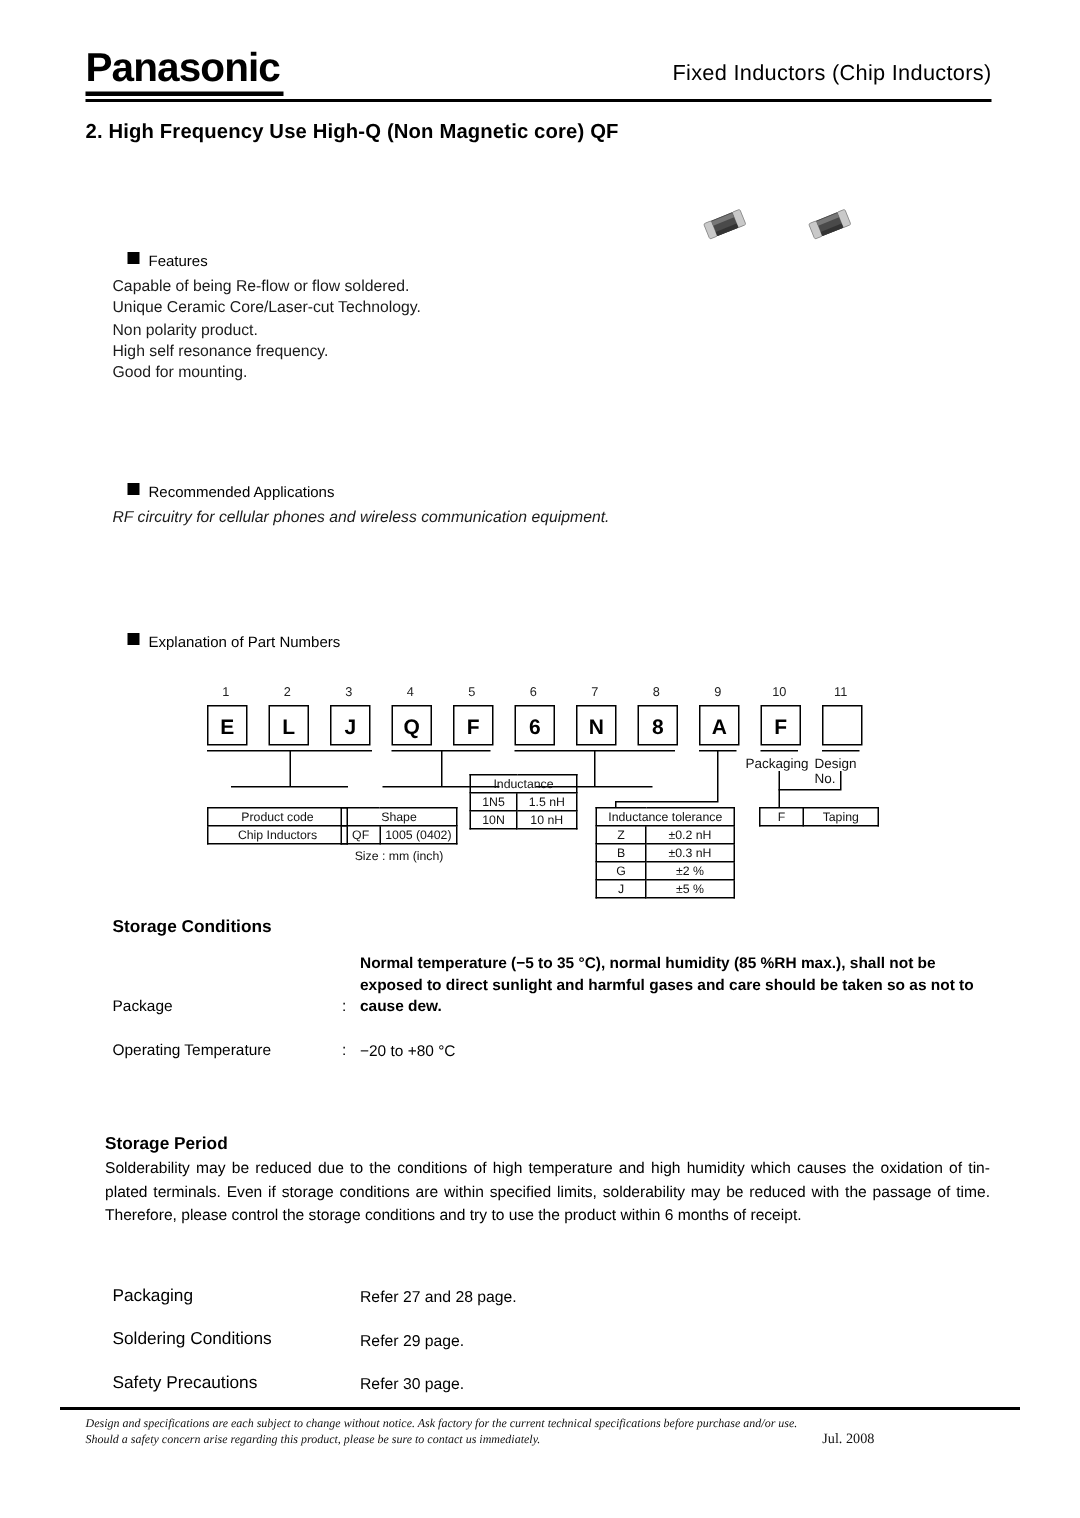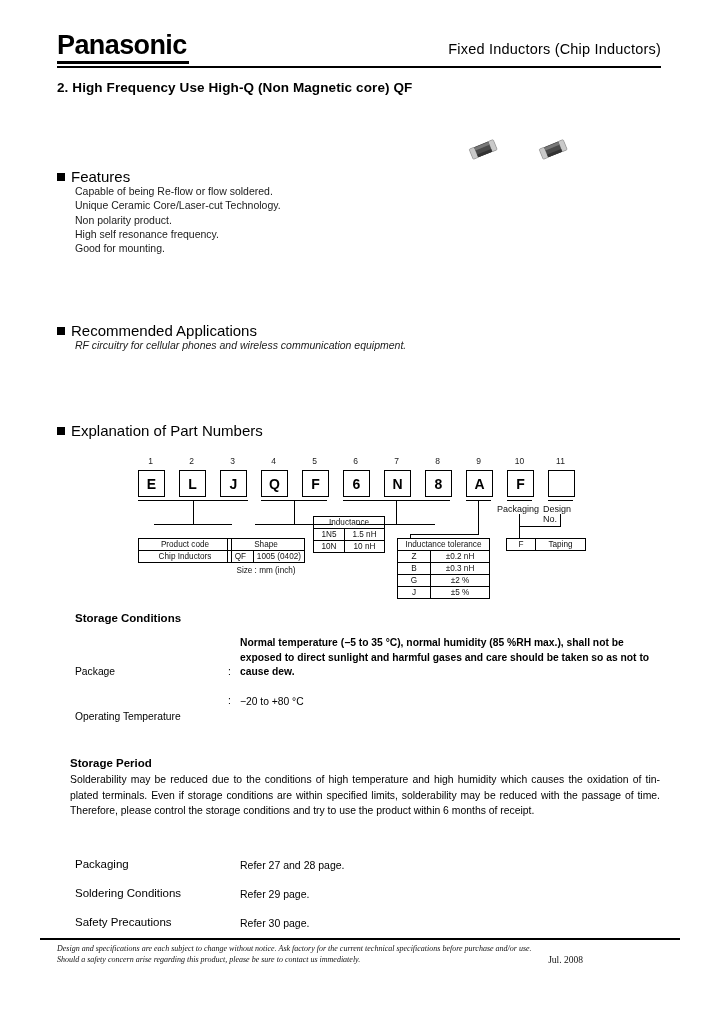--- a/index.html
+++ b/index.html
@@ -26,21 +26,21 @@
     font-size:14.5px; letter-spacing:0.2px;
   }
   .header-rule { position:absolute; left:57px; top:66px; width:604px; border-top:2.5px solid #000; }
 
   .section-title {
     position:absolute; left:57px; top:80px;
     font-size:13.5px; font-weight:bold; letter-spacing:0.1px;
   }
 
   
-  .bullet-head { position:absolute; font-size:15px; }
+  .bullet-head { position:absolute; font-size:10px;margin-left:28px; }
   .bullet-head .sq {
     display:inline-block; width:8px; height:8px; background:#000;
     margin-right:6px; vertical-align:1px;
   }
   .body-lines { position:absolute; font-size:10.5px; line-height:14.3px; color:#1a1a1a; }
 
   
   .photo { position:absolute; }
 
   
@@ -278,21 +278,21 @@
         <td>Taping</td>
       </tr>
     </tbody>
       </table>
   </div>
 
   <div class="sub-head" style="left:75px; top:612px;">Storage Conditions</div>
   <div class="kv-label" style="left:75px; top:666px;">Package</div>
   <div class="kv-colon" style="left:228px; top:666px;">:</div>
   <div class="kv-val" style="left:240px; top:636px; width:420px;font-weight:bold;">Normal temperature (−5 to 35 °C), normal humidity (85 %RH max.), shall not be exposed to direct sunlight and harmful gases and care should be taken so as not to cause dew.</div>
-  <div class="kv-label" style="left:75px; top:711px;">Operating Temperature</div>
+  <div class="kv-label" style="left:75px; top:695px;">Operating Temperature</div>
   <div class="kv-colon" style="left:228px; top:695px;">:</div>
   <div class="kv-val" style="left:240px; top:695px;">−20 to +80 °C</div>
 
   <div class="sub-head" style="left:70px; top:757px;">Storage Period</div>
   <div class="para" style="left:70px; top:772px; width:590px;">Solderability may be reduced due to the conditions of high temperature and high humidity which causes the oxidation of tin-plated terminals. Even if storage conditions are within specified limits, solderability may be reduced with the passage of time. Therefore, please control the storage conditions and try to use the product within 6 months of receipt.</div>
 
   <div class="ref-label" style="left:75px; top:858px;">Packaging</div>
   <div class="ref-val" style="left:240px; top:859px;">Refer 27 and 28 page.</div>
 
   <div class="ref-label" style="left:75px; top:887px;">Soldering Conditions</div>

